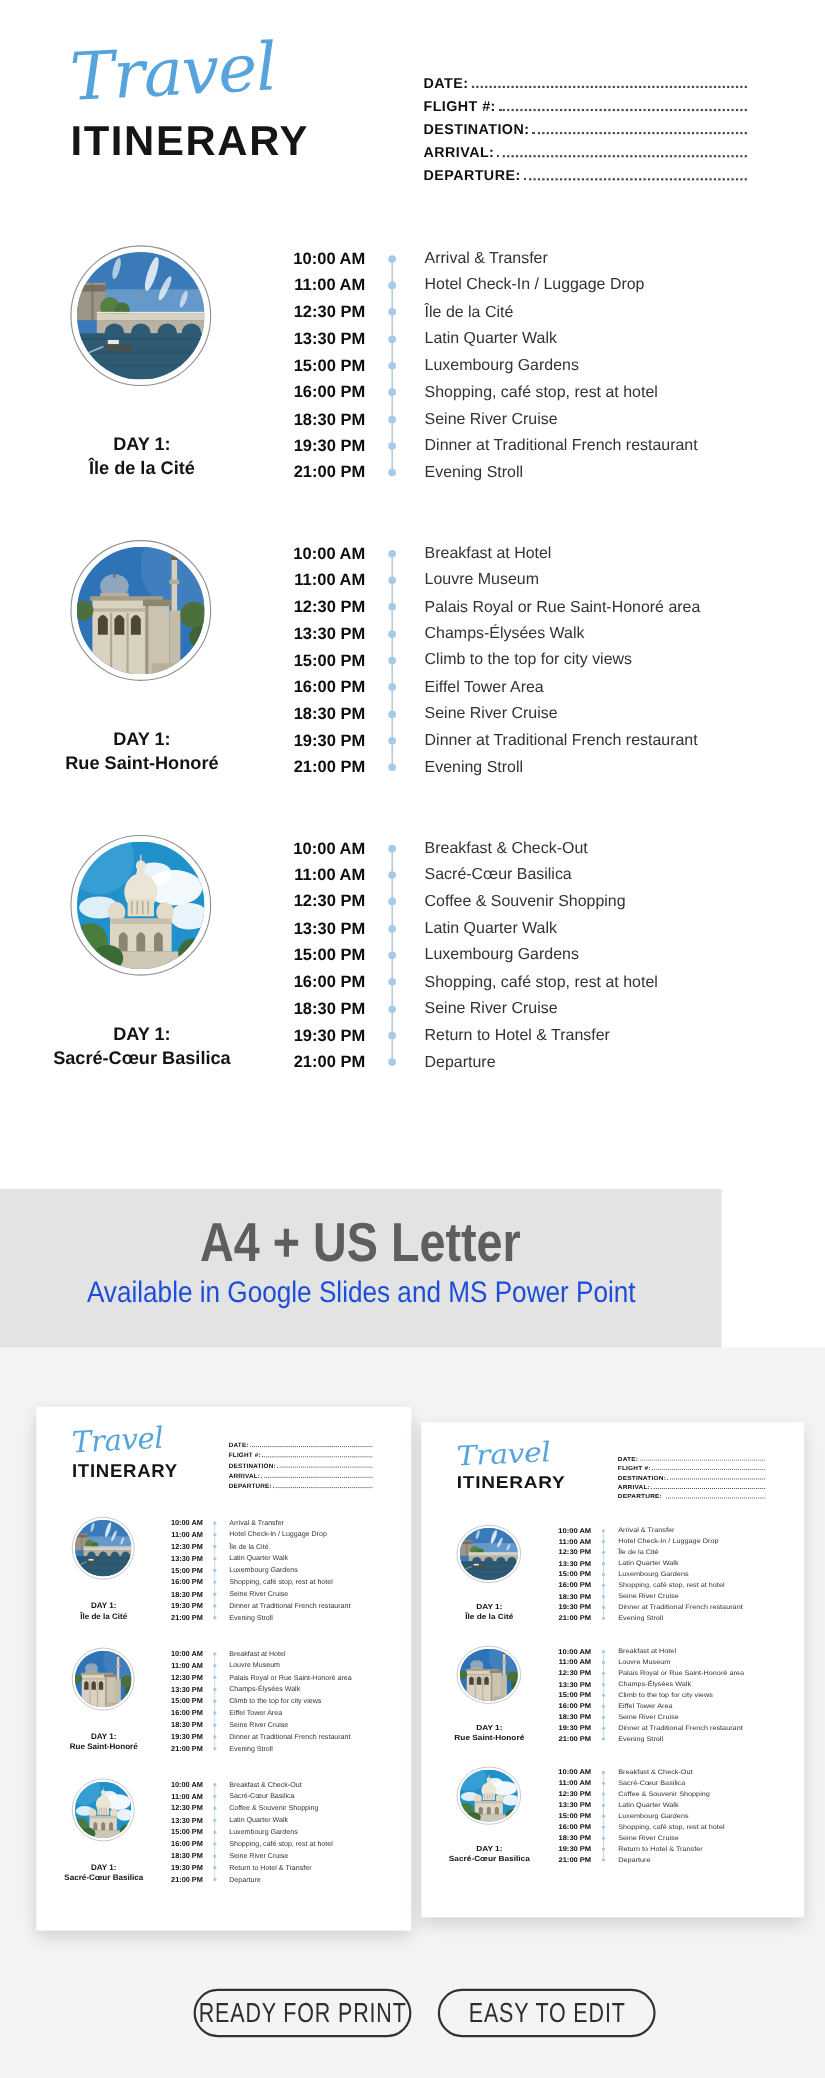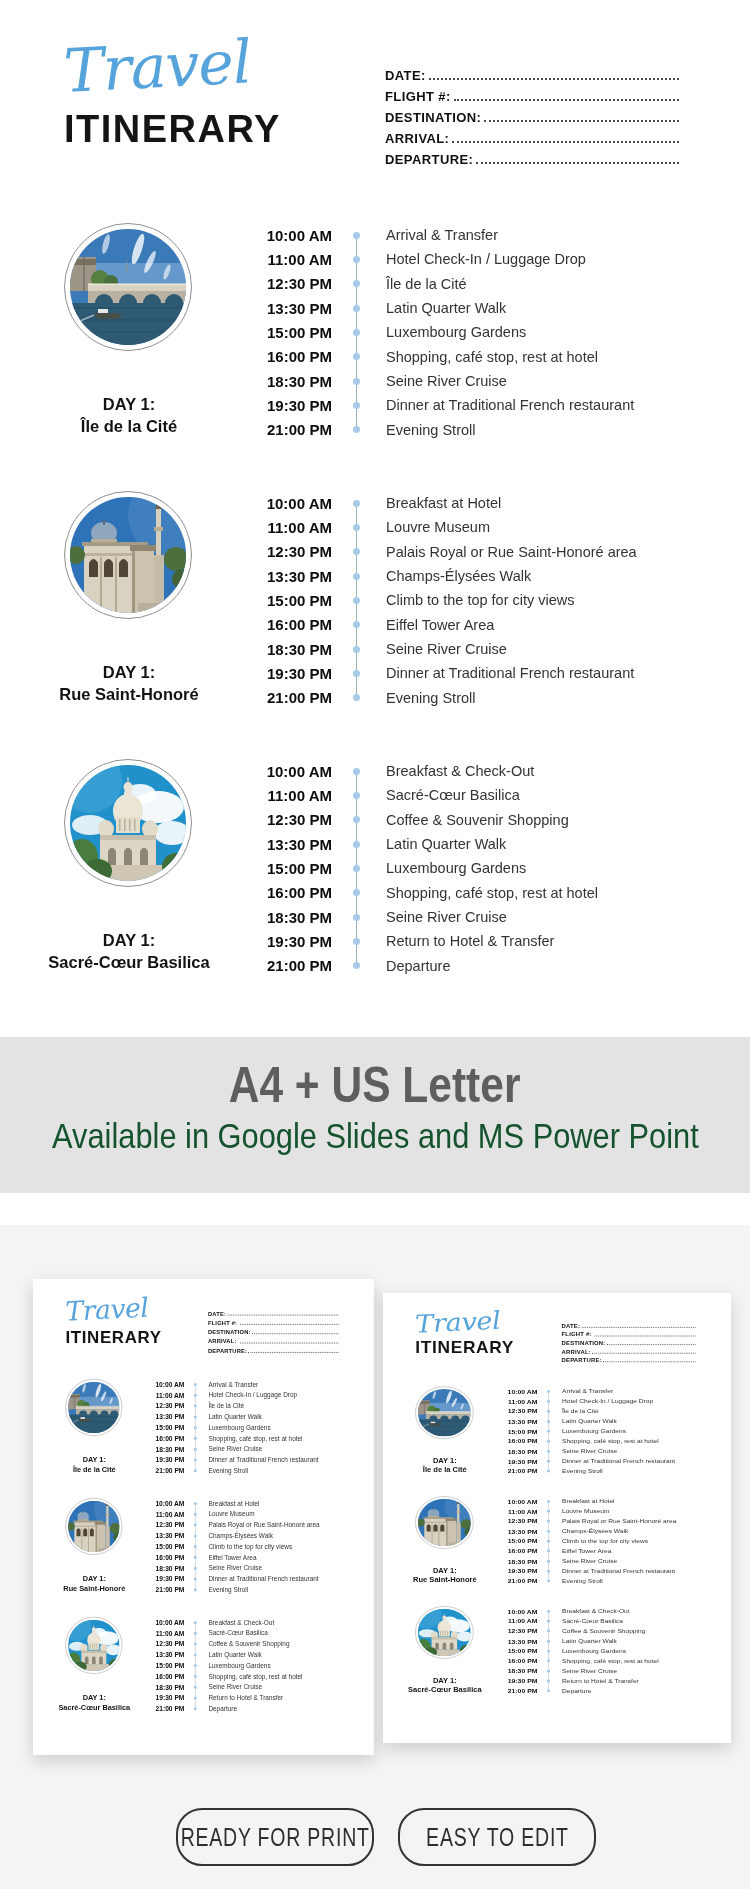--- a/index.html
+++ b/index.html
@@ -28,35 +28,35 @@
   .tl-line{position:absolute;left:355.5px;top:12px;width:1px;height:195px;background:#9fb2bf;}
   .rows{position:absolute;left:0;top:0;width:750px;box-sizing:border-box;padding-left:240px;
         display:grid;grid-template-columns:92px 48px 1fr;grid-auto-rows:24.33px;align-items:center;}
   .row{display:contents;}
   .t{font-size:15px;font-weight:700;color:#0d0d0d;text-align:right;white-space:nowrap;}
   .d{display:flex;justify-content:center;align-items:center;}
   .dot{width:7px;height:7px;border-radius:50%;background:#a6cbe9;}
   .a{font-size:14.5px;color:#333;padding-left:6px;white-space:nowrap;}
 
   
-  .band{position:absolute;left:0;top:1037px;width:750px;height:156px;background:#e3e3e3;text-align:center;}
+  .band{position:absolute;left:0;top:1081px;width:656px;height:156px;background:#e3e3e3;text-align:center;}
   .band-title{padding-top:20px;font-size:50px;font-weight:700;color:#5e5e5e;line-height:1.12;}
-  .band-sub{margin-top:2px;font-size:35px;font-weight:400;color:#14532d;line-height:1.2;}
+  .band-sub{margin-top:2px;font-size:27px;font-weight:400;color:#1d4ed8;line-height:1.2;}
   .sx85{display:inline-block;transform:scaleX(.85);}
   .sx88{display:inline-block;transform:scaleX(.88);}
 
   
   .bottom{position:absolute;left:0;top:1225px;width:750px;height:664px;background:#f4f4f4;}
   .mini{position:absolute;background:#fff;box-shadow:0 6px 16px rgba(0,0,0,.16);overflow:hidden;}
   .mini-a4{left:33px;top:54px;width:341px;height:476px;}
   .mini-letter{left:383px;top:68px;width:348px;height:450px;}
   .scale-a4{position:absolute;left:4px;top:1px;width:750px;height:1069px;transform:scale(.444);transform-origin:0 0;}
   .scale-letter{position:absolute;left:3px;top:2px;width:750px;height:1069px;transform:scale(.456,.41);transform-origin:0 0;}
 
-  .pill{position:absolute;top:583px;height:58px;box-sizing:border-box;border:2.5px solid #323232;border-radius:26px;
+  .pill{position:absolute;top:583px;height:44px;box-sizing:border-box;border:2.5px solid #323232;border-radius:26px;
         display:flex;align-items:center;justify-content:center;color:#2e2e2e;background:transparent;cursor:pointer;}
   .pill-1{left:176px;width:198px;}
   .pill-2{left:398px;width:198px;}
   .pill-text{display:inline-block;transform:scaleX(.78);font-size:25px;letter-spacing:1px;white-space:nowrap;}
 </style>
 </head>
 <body>
 
 <div class="canvas">
 

